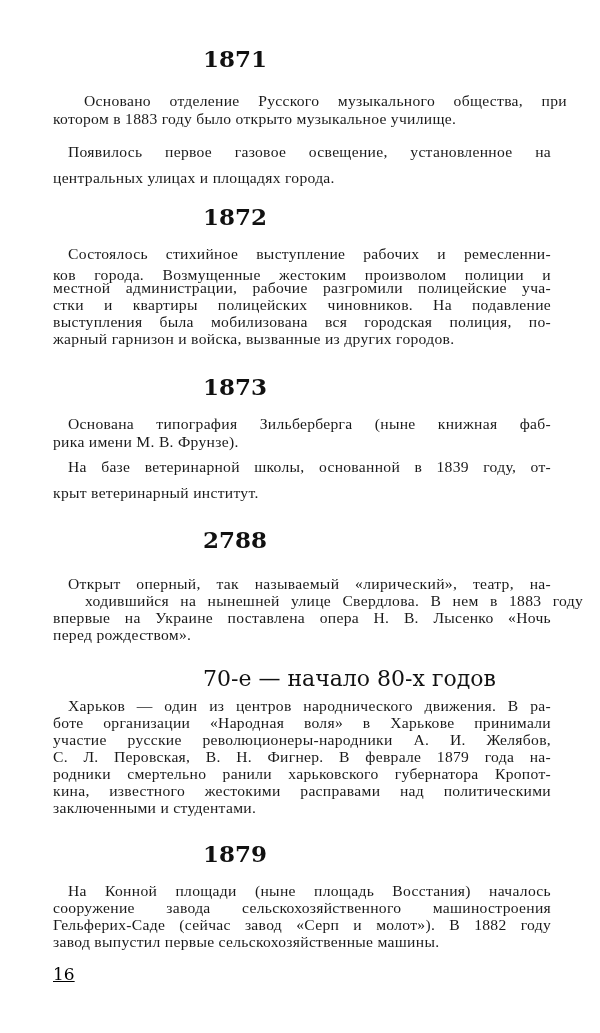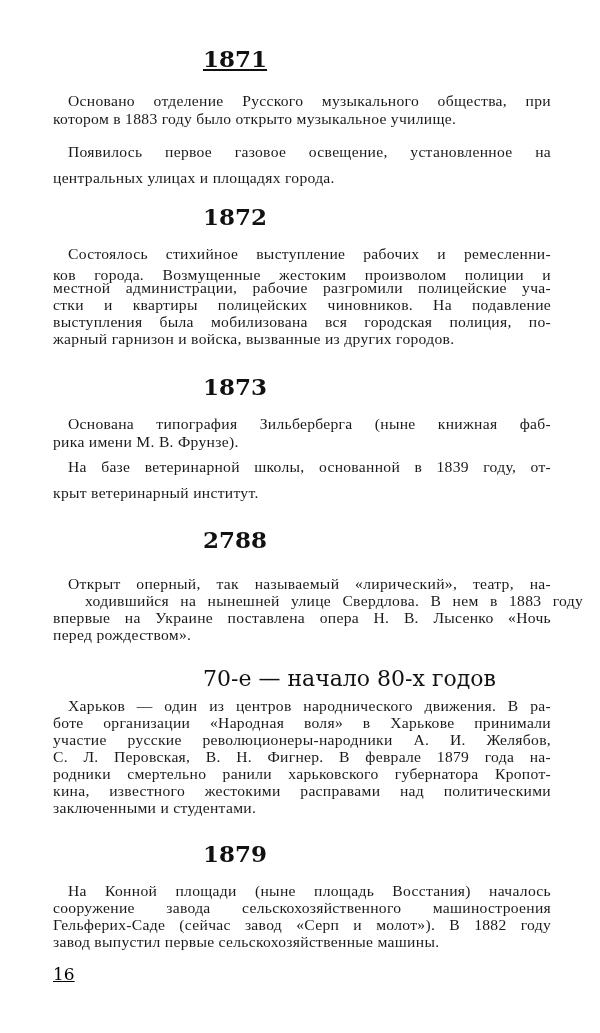--- a/index.html
+++ b/index.html
@@ -38,22 +38,22 @@
       position: absolute; left: 53px; top: 964px;
       font-family: "DejaVu Serif", serif;
       font-size: 17px; line-height: 20px; color: #000000; text-decoration: underline;
     }
   </style>
 </head>
 <body>
 
 <div class="page">
 
-  <div class="heading" style="left:203px; top:45px;text-decoration:underline;">1871</div>
-  <div class="line indent" style="top:92px;">Основано отделение Русского музыкального общества, при</div>
+  <div class="heading" style="left:203px; top:45px;">1871</div>
+  <div class="line indent" style="top:92px;margin-left:16px;">Основано отделение Русского музыкального общества, при</div>
   <div class="line last" style="top:110px;">котором в 1883 году было открыто музыкальное училище.</div>
   <div class="line indent" style="top:143px;">Появилось первое газовое освещение, установленное на</div>
   <div class="line last" style="top:161px;margin-top:8px;">центральных улицах и площадях города.</div>
 
   <div class="heading" style="left:203px; top:203px;">1872</div>
   <div class="line indent" style="top:245px;">Состоялось стихийное выступление рабочих и ремесленни-</div>
   <div class="line" style="top:266px;">ков города. Возмущенные жестоким произволом полиции и</div>
   <div class="line" style="top:279px;">местной администрации, рабочие разгромили полицейские уча-</div>
   <div class="line" style="top:296px;">стки и квартиры полицейских чиновников. На подавление</div>
   <div class="line" style="top:313px;">выступления была мобилизована вся городская полиция, по-</div>

